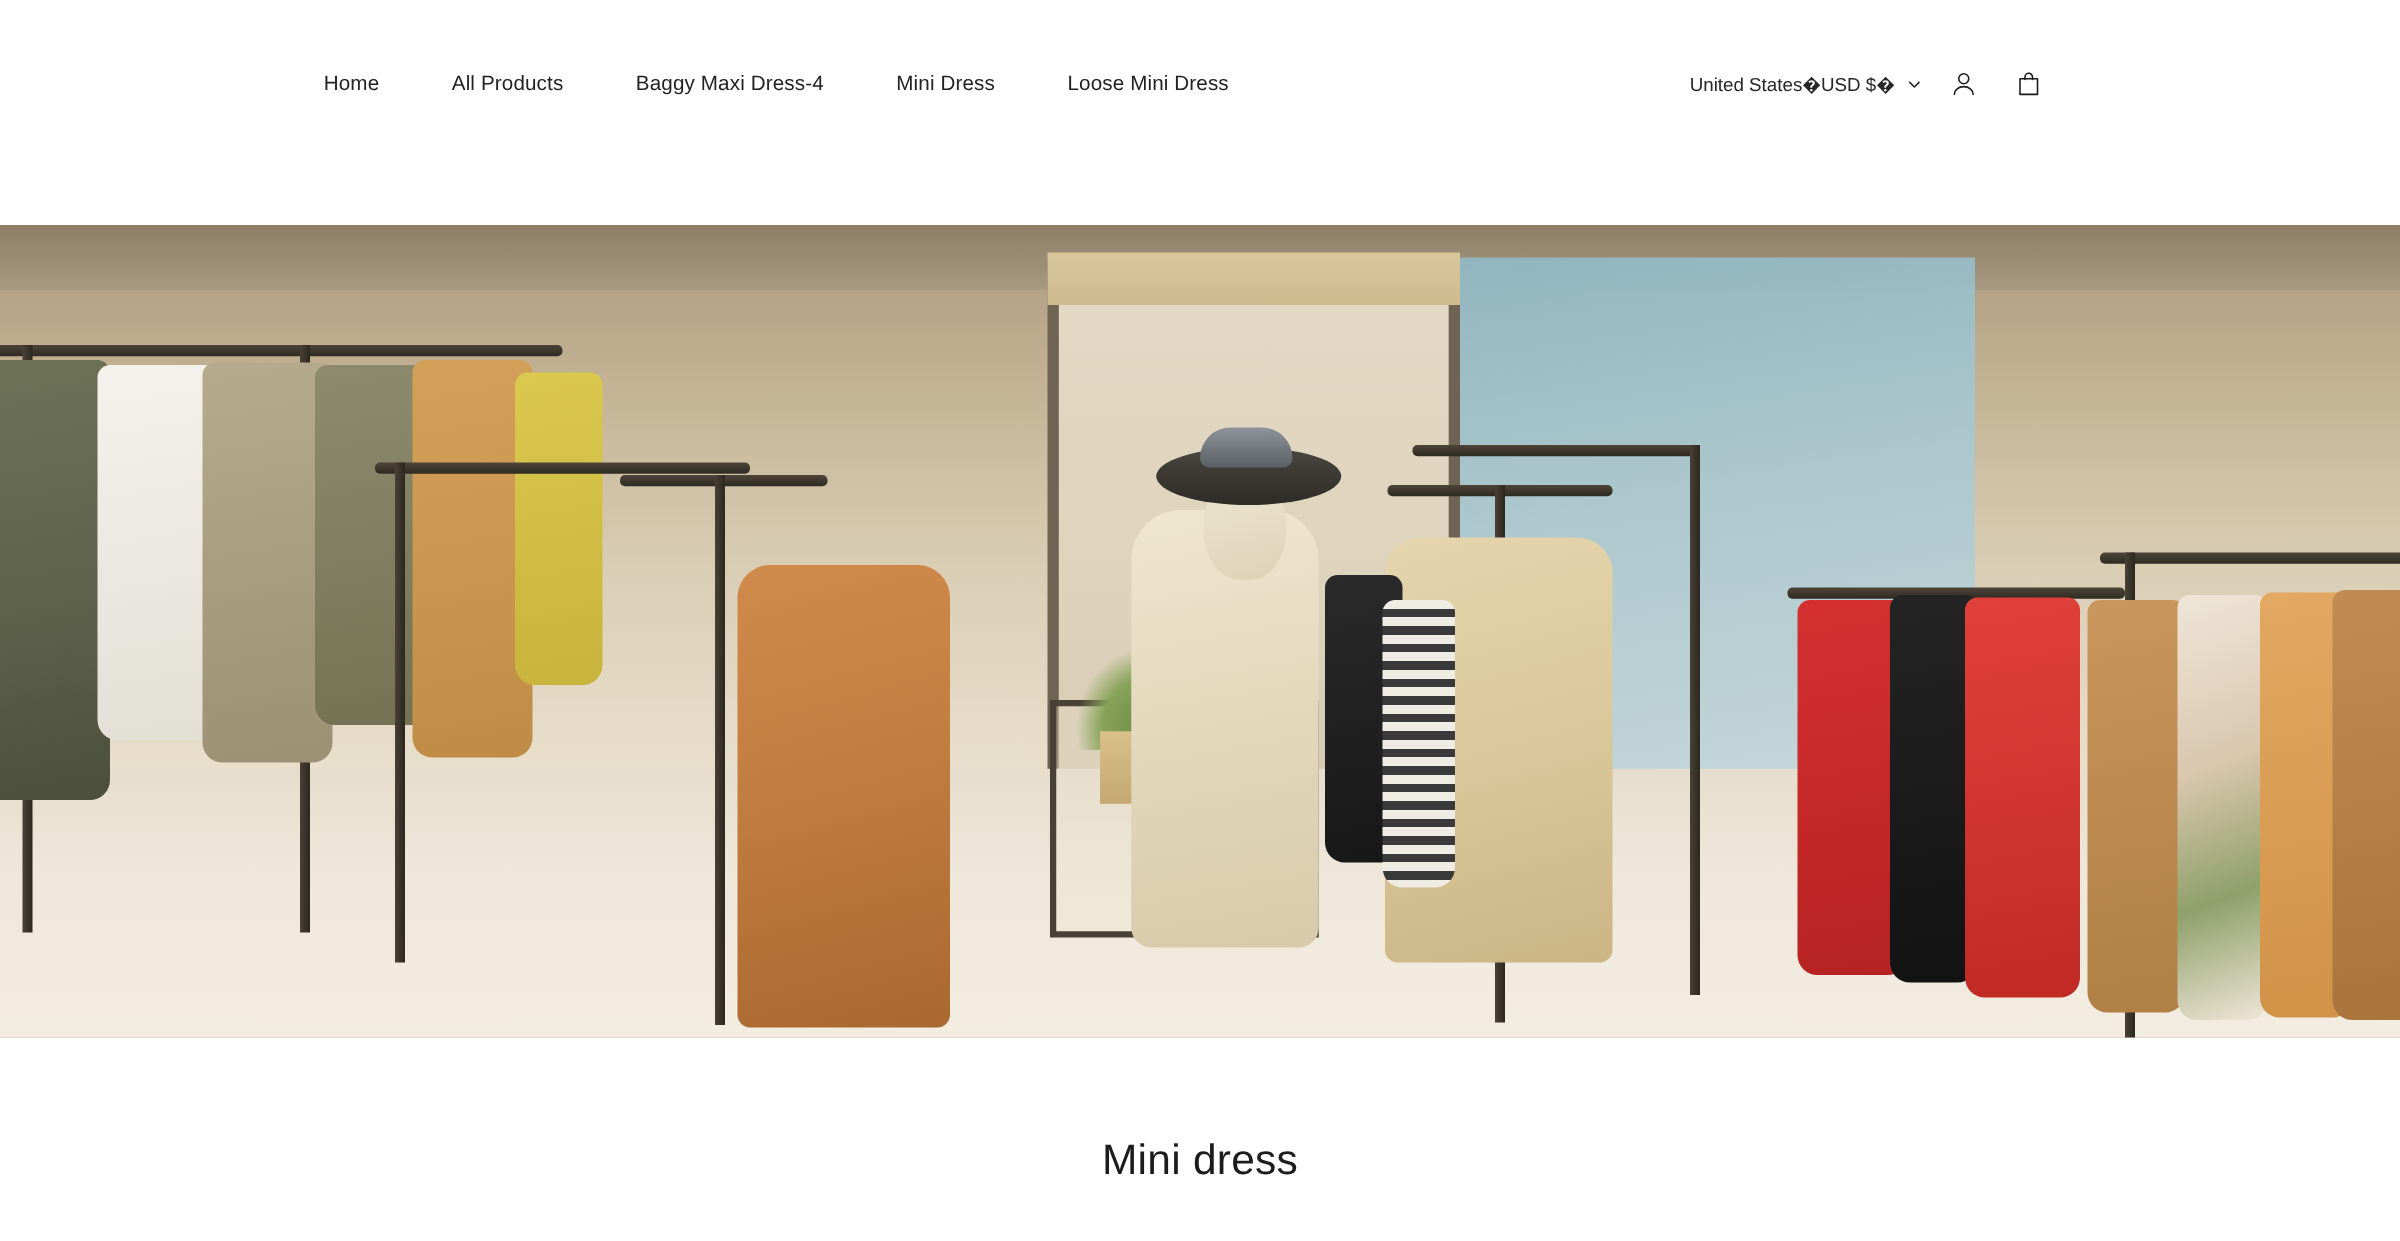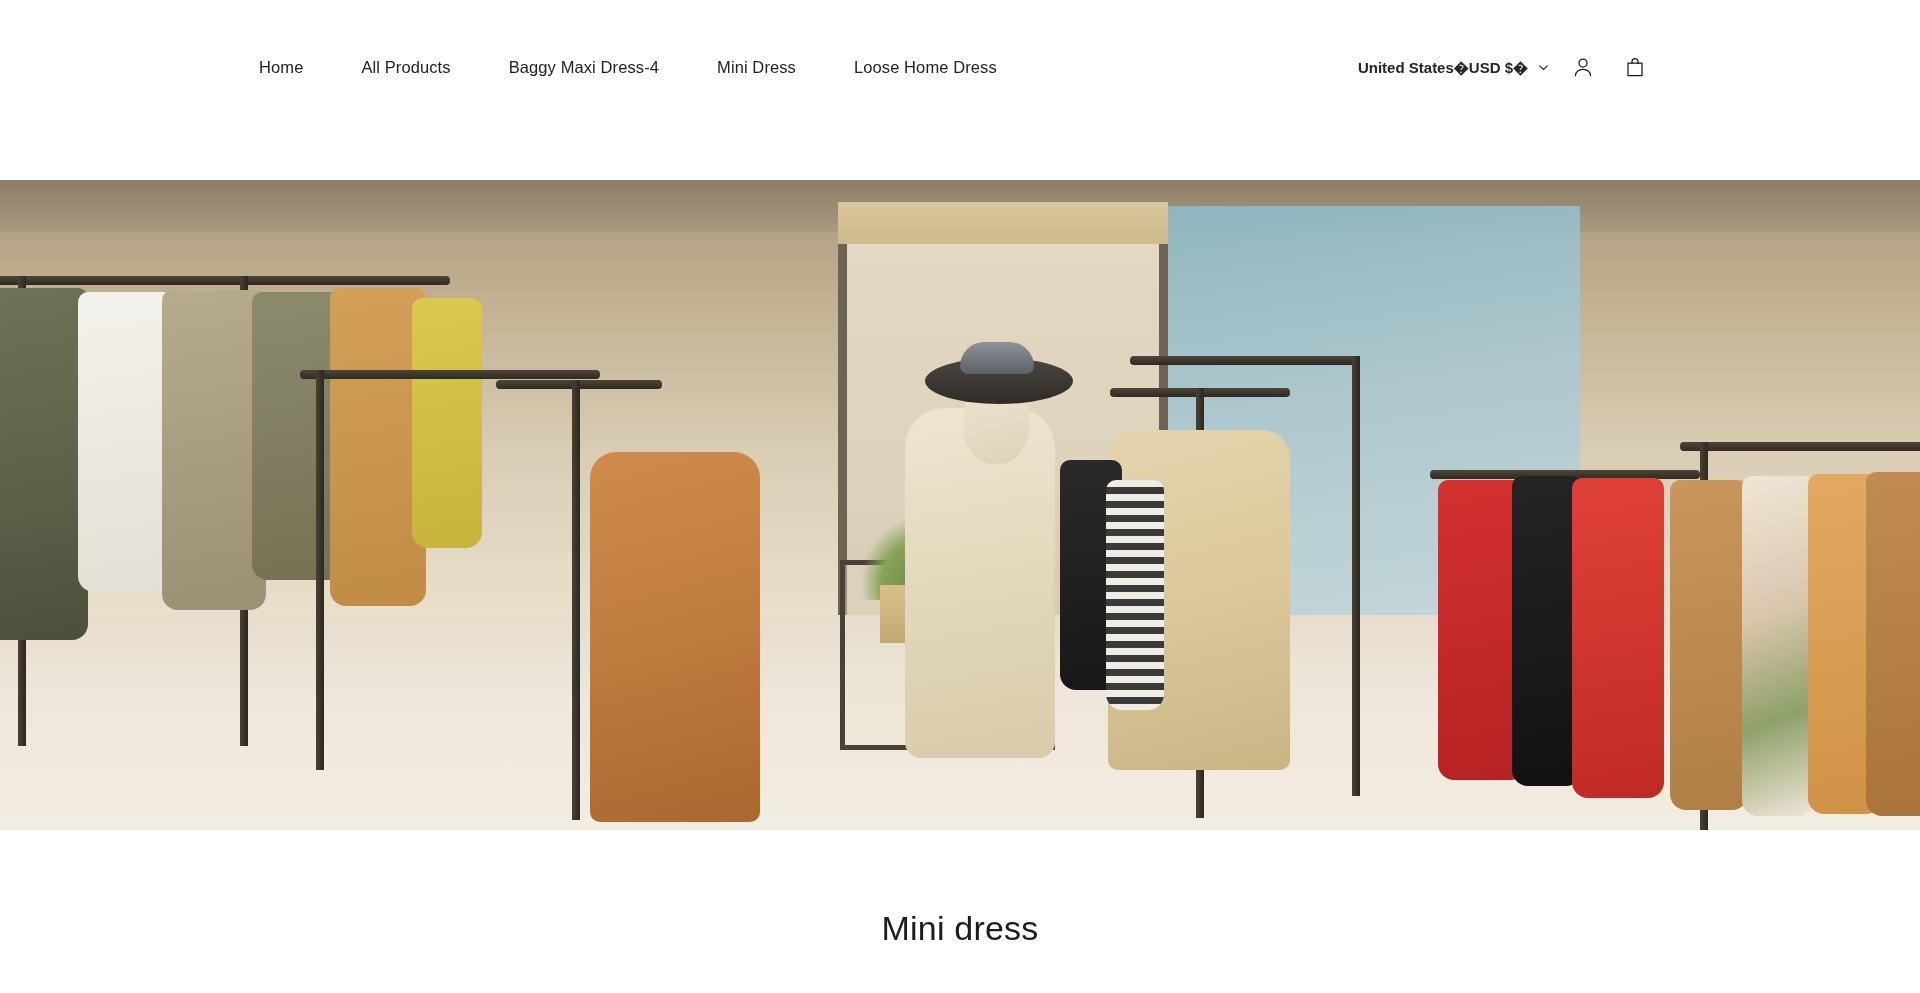--- a/index.html
+++ b/index.html
@@ -15,21 +15,21 @@
 
   
   .site-header{
     position:relative;
     width:1920px; height:180px;
     background:#ffffff;
     display:flex; align-items:flex-start;
   }
   .header-inner{
     width:100%;
-    padding:48px 44px 0 44px;
+    padding:48px 56px 0 44px;
     display:flex; align-items:center; justify-content:space-between;
   }
   .main-nav{ display:flex; align-items:center; gap:0; padding-left:215px; }
   .nav-link{
     font-size:16.5px; line-height:1;
     letter-spacing:.1px;
     color:#222222;
     text-decoration:none;
     padding:4px 0;
     margin-right:58px;
@@ -39,21 +39,21 @@
   .nav-link:last-child{ margin-right:0; }
 
   .header-actions{ display:flex; align-items:center; gap:0; padding-right:222px; }
   .locale-selector{
     display:flex; align-items:center; gap:9px;
     font-size:15px; color:#262626;
     cursor:pointer; white-space:nowrap;
     background:none; border:none;
     font-family:"Liberation Sans", sans-serif;
   }
-  .locale-label{ letter-spacing:0;font-weight:bold; }
+  .locale-label{ letter-spacing:0; }
   .chev{ display:inline-block; width:13px; height:13px; }
   .chev svg{ display:block; width:13px; height:13px; }
 
   .icon-btn{
     display:inline-flex; align-items:center; justify-content:center;
     width:38px; height:38px;
     margin-left:14px;
     background:none; border:none;
     cursor:pointer; color:#1a1a1a;
   }
@@ -166,21 +166,21 @@
 <body>
 
 <header class="site-header">
   <div class="header-inner">
 
     <nav class="main-nav">
       <a class="nav-link">Home</a>
       <a class="nav-link">All Products</a>
       <a class="nav-link">Baggy Maxi Dress-4</a>
       <a class="nav-link">Mini Dress</a>
-      <a class="nav-link">Loose Home Dress</a>
+      <a class="nav-link">Loose Mini Dress</a>
     </nav>
 
     <div class="header-actions">
 
       <button class="locale-selector">
         <span class="locale-label">United States�USD $�</span>
         <span class="chev">
           <svg viewBox="0 0 14 14" fill="none" stroke="#222" stroke-width="1.3" stroke-linecap="round" stroke-linejoin="round">
             <polyline points="3,5.3 7,9.3 11,5.3"></polyline>
           </svg>

